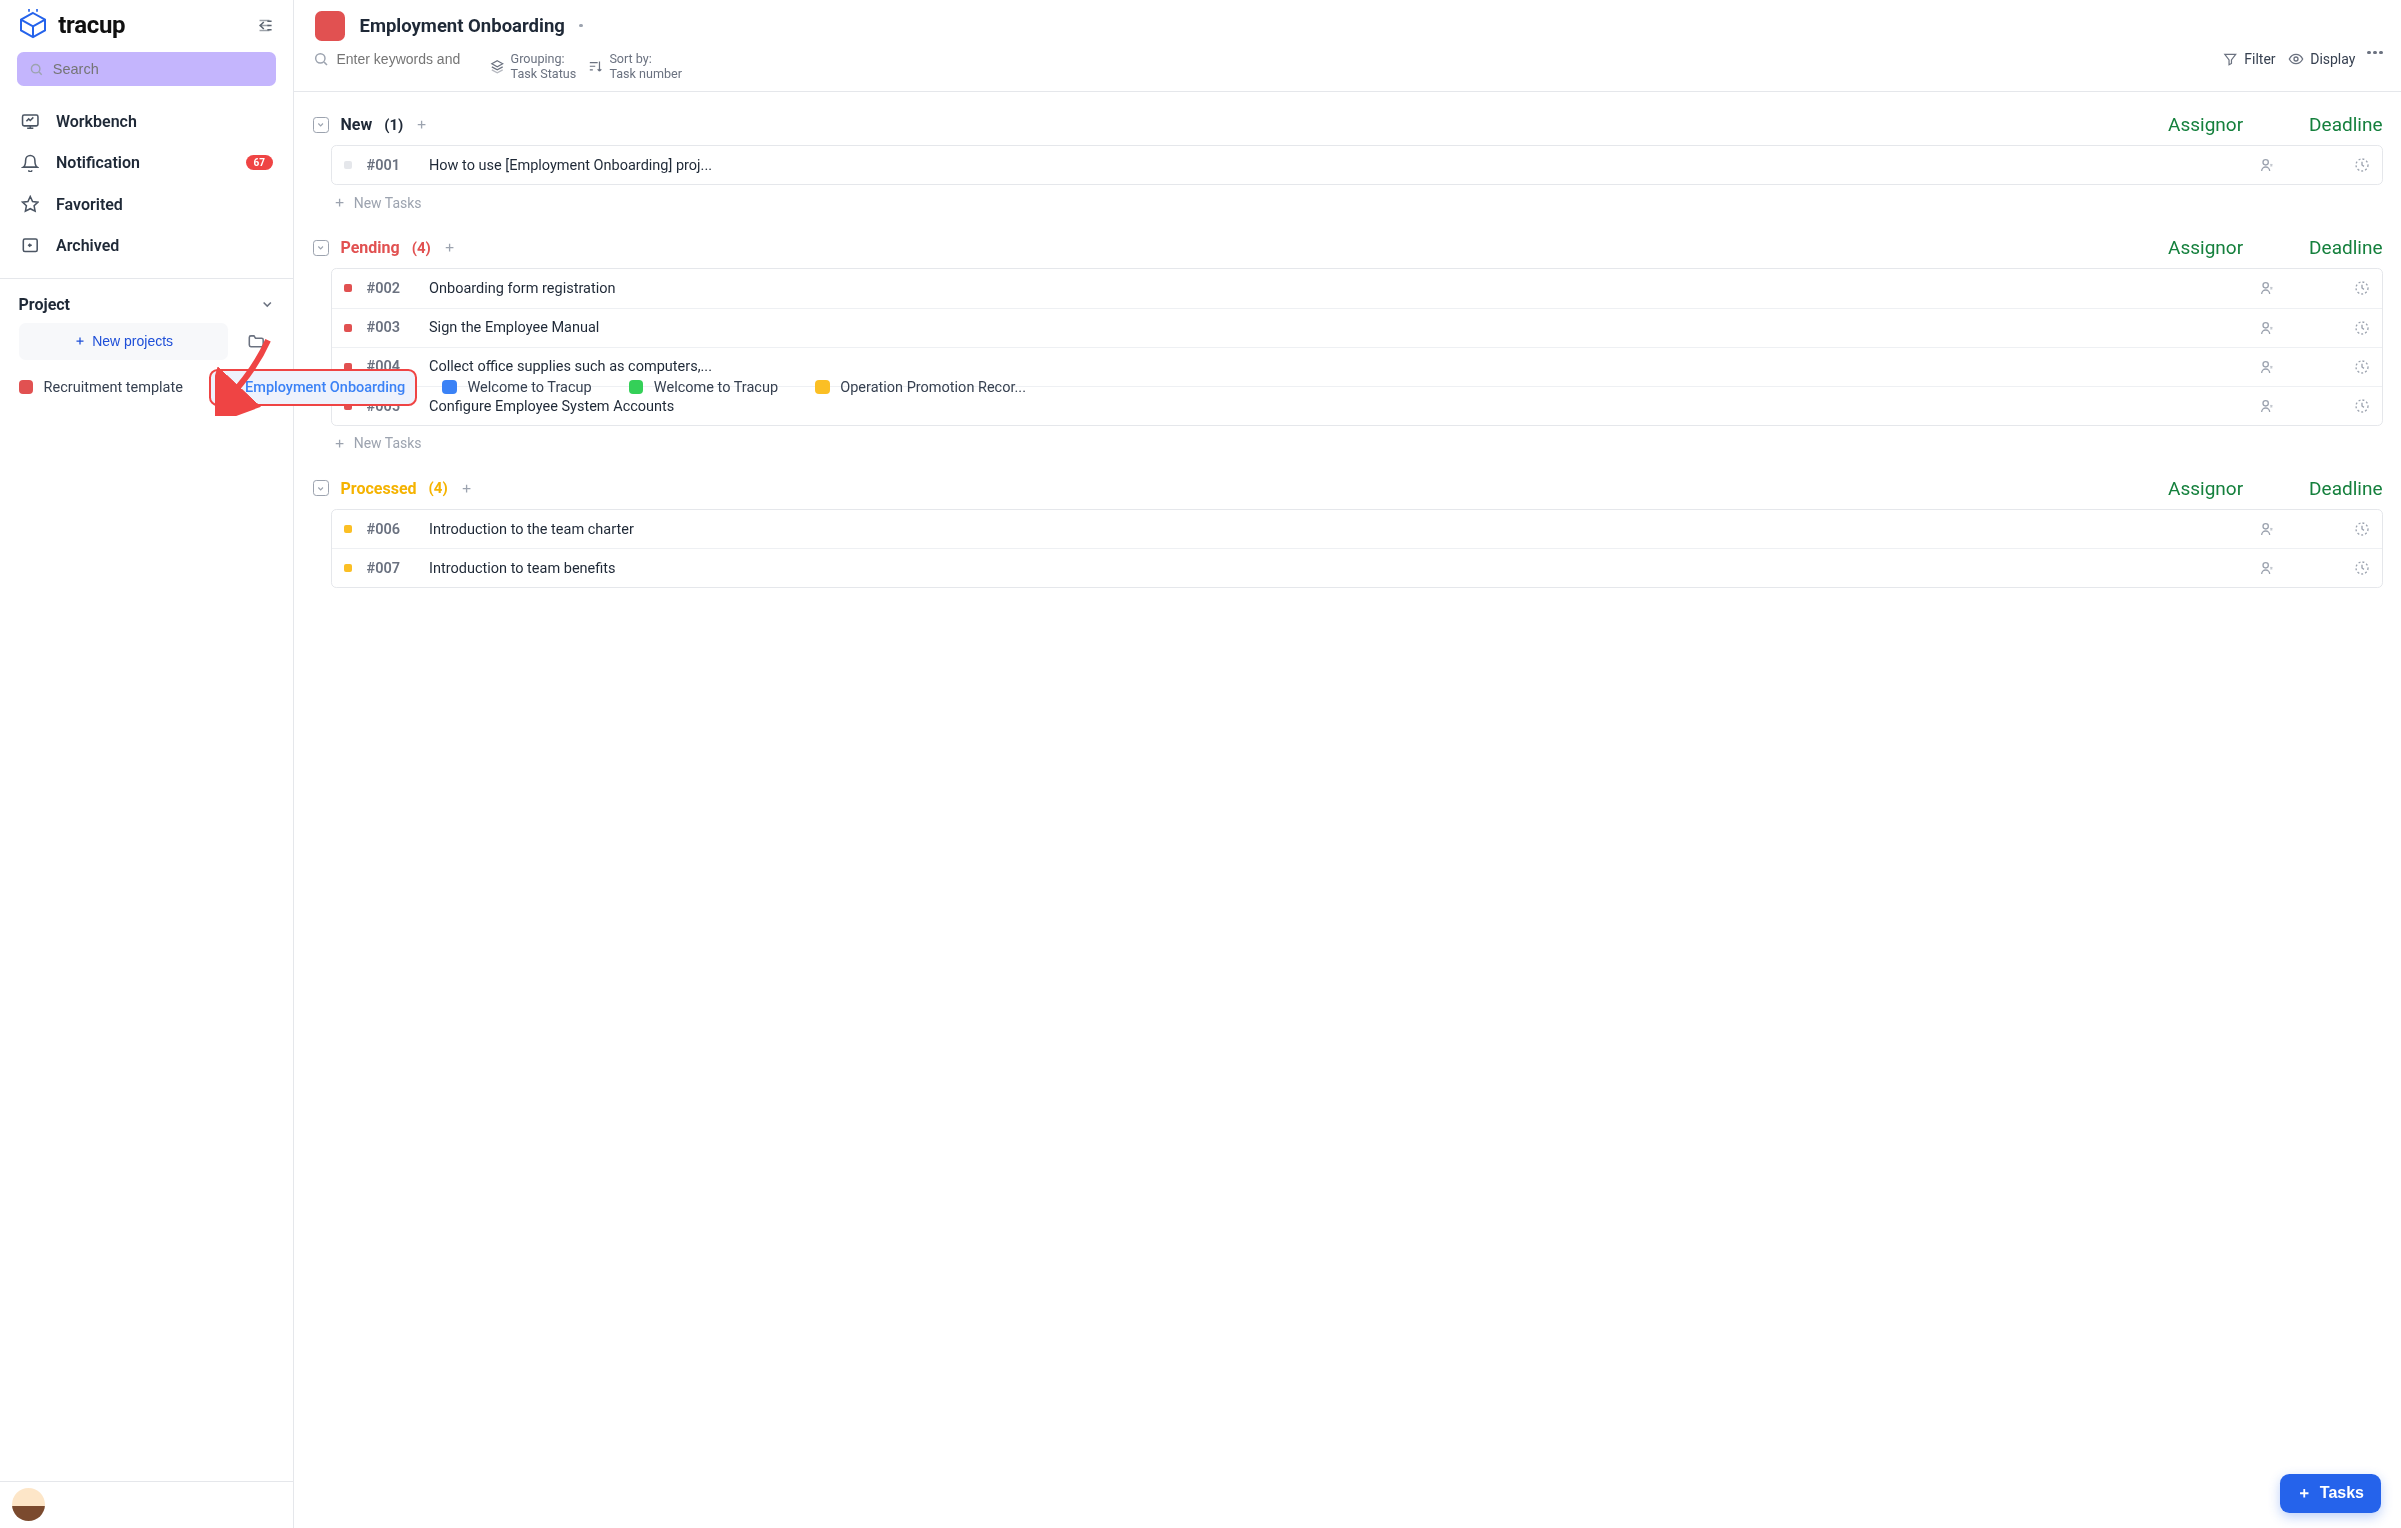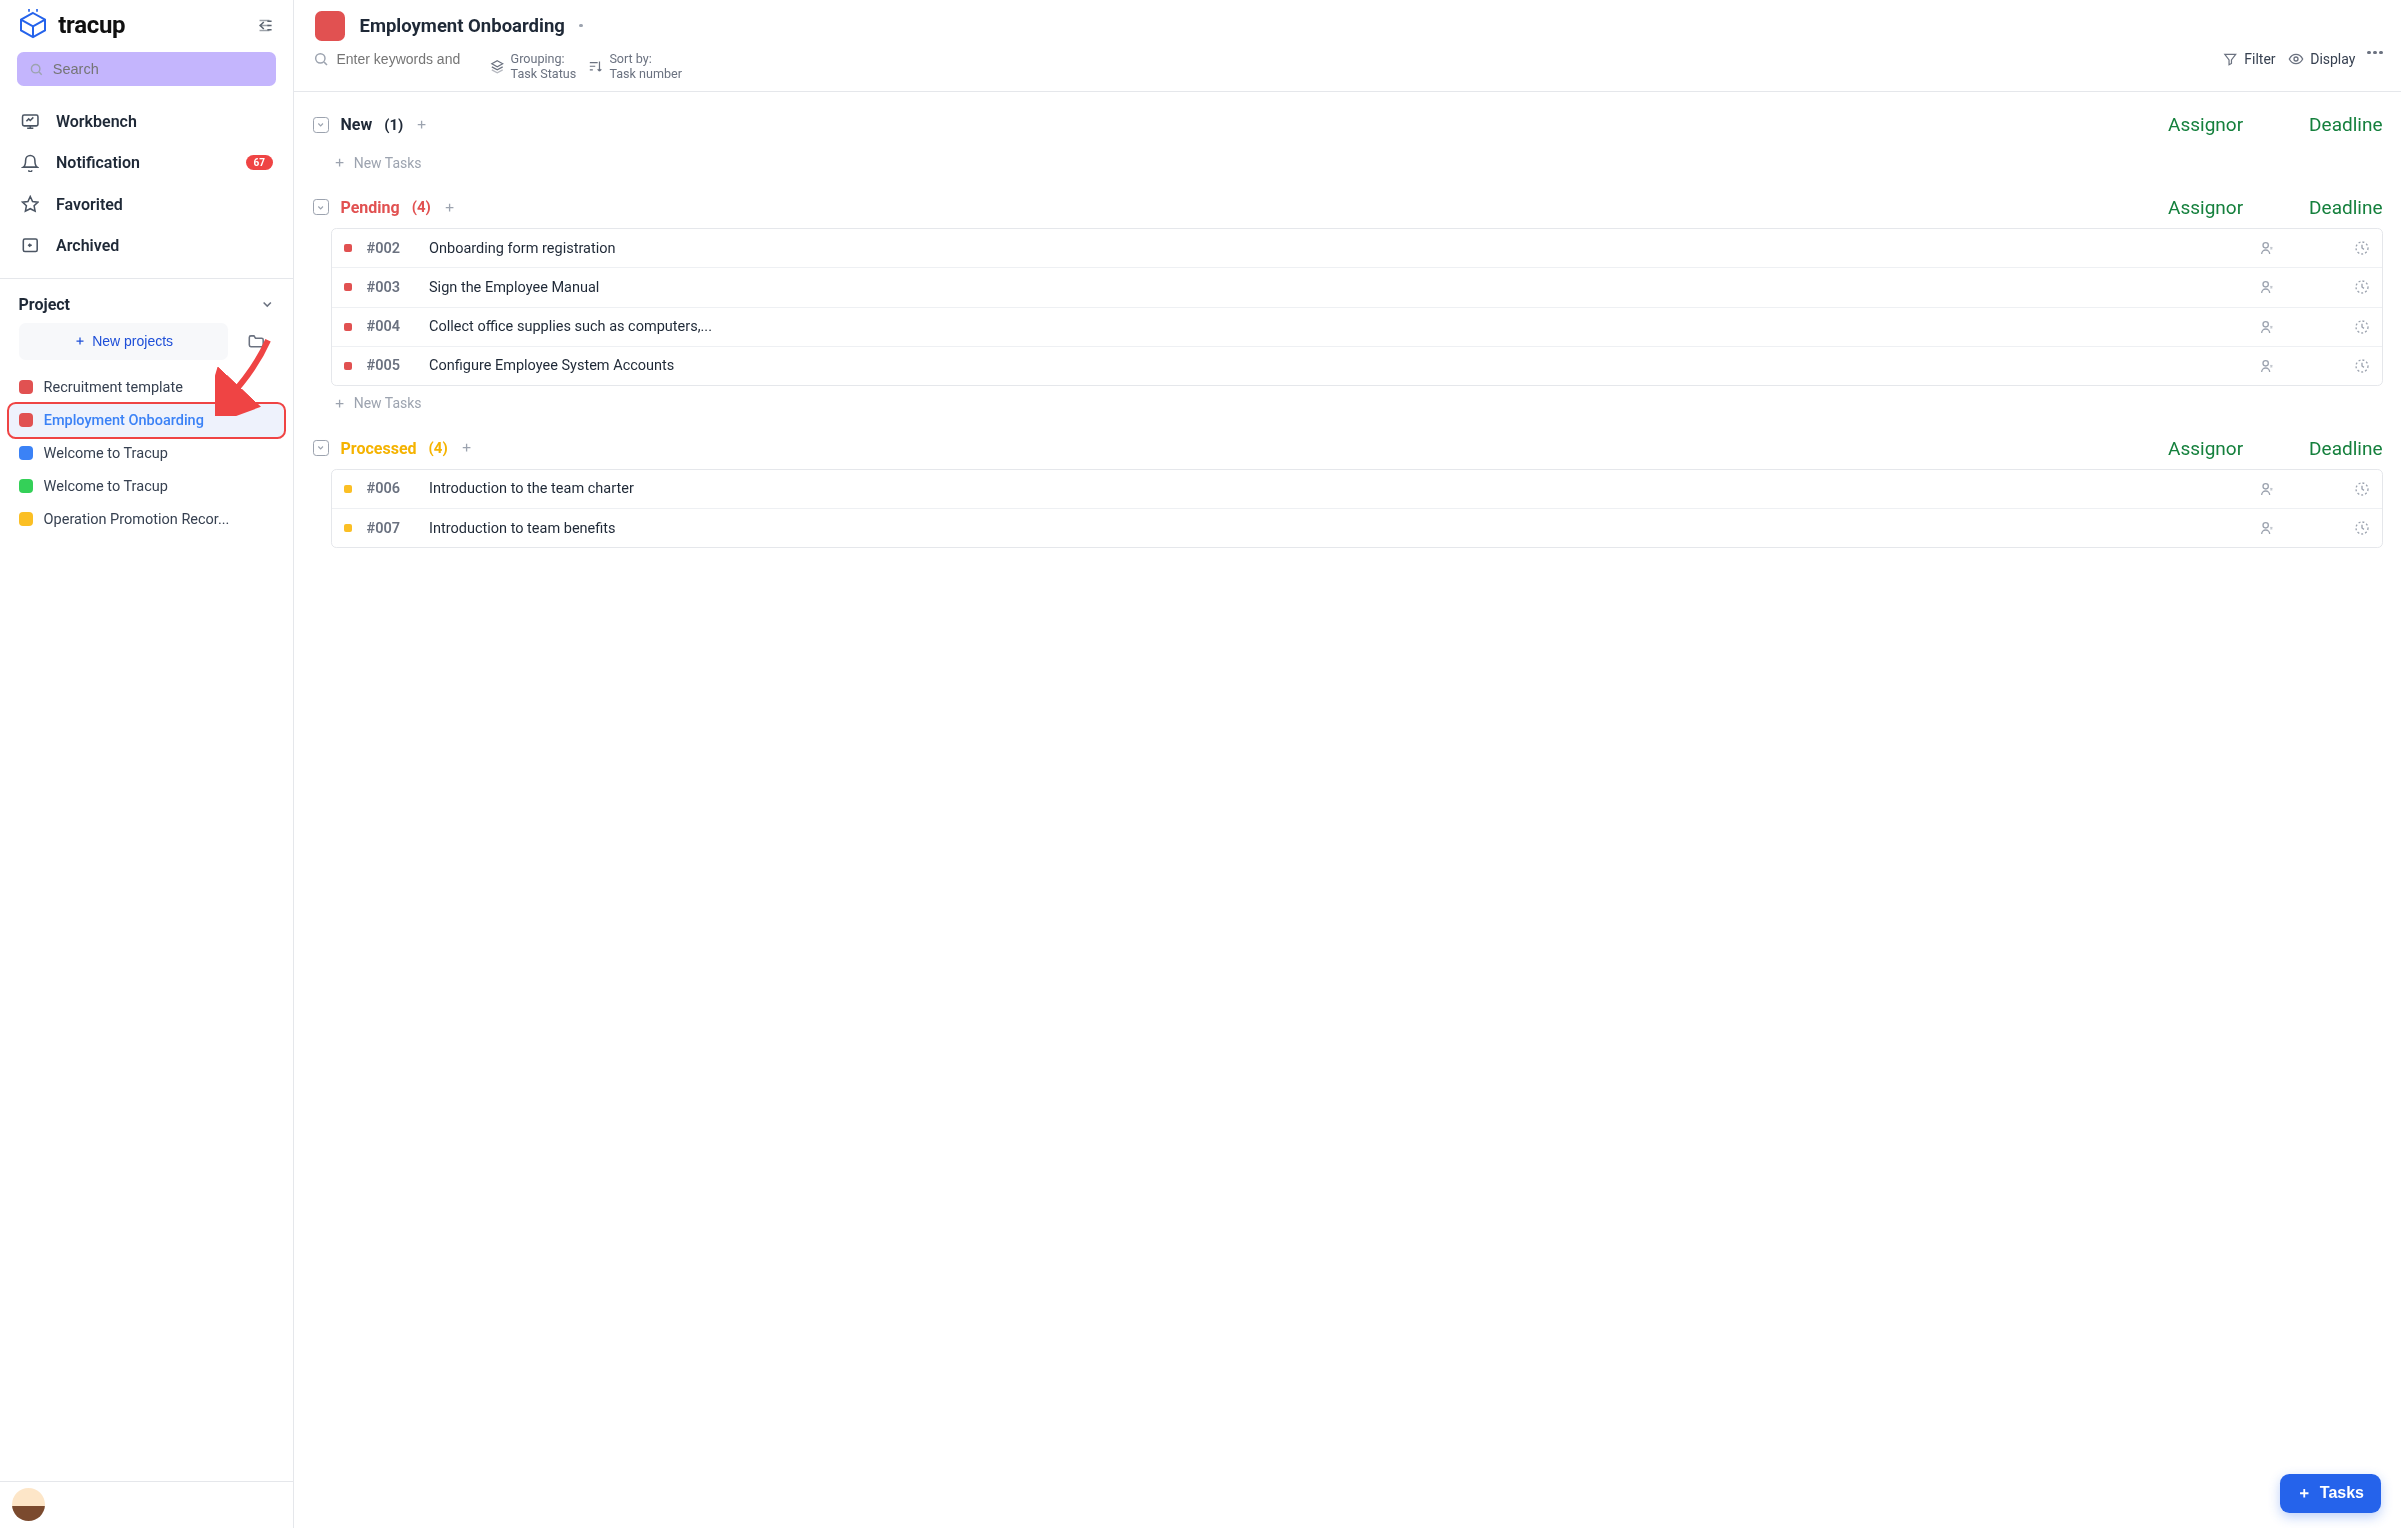--- a/index.html
+++ b/index.html
@@ -27,21 +27,21 @@
   .divider { height: 0.7px; background: #e5e7eb; margin: 4px 0; }
 
   .section-header { display: flex; align-items: center; justify-content: space-between; padding: 12px 18.5px 9.3px 18.5px; }
   .section-title { font-size: 16px; font-weight: 700; color: #1f2937; }
   .chevron { color: #6b7280; }
 
   .new-proj-row { display: flex; gap: 9.3px; align-items: center; padding: 0 18.5px 10.6px 18.5px; }
   .new-proj-btn { flex: 1; display: flex; align-items: center; justify-content: center; gap: 6.6px; background: #f7f8fa; border-radius: 6.6px; padding: 10.6px 0; color: #1d4ed8; font-size: 14px; cursor: pointer; border: none; }
   .folder-btn { width: 37px; height: 36px; display: flex; align-items: center; justify-content: center; border-radius: 6.6px; color: #6b7280; cursor: pointer; }
 
-  .project-list { display: flex; flex-direction: column; }
+  .project-list { display: flex; flex-direction: row; }
   .project-item { display: flex; align-items: center; gap: 10.6px; padding: 8px 18.5px; cursor: pointer; position: relative; }
   .project-item.active { background: #eef2fc; }
   .project-item.highlighted { outline: 2.6px solid #ef4444; border-radius: 6.6px; margin: 0 9.3px; padding: 8px 9.3px; }
   .proj-color { width: 14.5px; height: 14.5px; border-radius: 4px; flex-shrink: 0; }
   .proj-label { font-size: 14.5px; color: #374151; white-space: nowrap; overflow: hidden; text-overflow: ellipsis; }
   .project-item.active .proj-label { color: #3b82f6; font-weight: 500; }
 
   .sidebar-bottom { margin-top: auto; border-top: 0.7px solid #e5e7eb; padding: 6.6px 12px; display: flex; align-items: center; }
   .avatar { width: 33px; height: 33px; border-radius: 50%; background: linear-gradient(180deg,#fde6c8 0 55%,#7b4a2e 55% 100%); }
 
@@ -322,20 +322,42 @@
       <span class="add-task-icon">
               <svg width="13.2" height="13.2" viewBox="0 0 24 24" fill="none" stroke="currentColor" stroke-width="2.4">
                 <path d="M12 5v14M5 12h14"></path>
               </svg>
             </span>
       <div class="col-headers">
         <span class="col-h">Assignor</span>
         <span class="col-h">Deadline</span>
       </div>
     </div>
+          <div class="task-list">
+            <div class="task-row">
+      <span class="task-status-dot" style="background:#e5e7eb"></span>
+      <span class="task-id">#001</span>
+      <span class="task-title">How to use [Employment Onboarding] proj...</span>
+      <div class="task-icons">
+        <span>
+                  <svg width="16" height="16" viewBox="0 0 24 24" fill="none" stroke="currentColor" stroke-width="2">
+                    <circle cx="10" cy="8" r="4"></circle>
+                    <path d="M4 21c0-3.3 2.7-6 6-6s6 2.7 6 6"></path>
+                    <path d="M17 11l3 3m0-3l-3 3" opacity="0.6"></path>
+                  </svg>
+                </span>
+        <span>
+                  <svg width="16" height="16" viewBox="0 0 24 24" fill="none" stroke="currentColor" stroke-width="2">
+                    <circle cx="12" cy="12" r="9" stroke-dasharray="3 3"></circle>
+                    <path d="M12 7v5l3 2"></path>
+                  </svg>
+                </span>
+      </div>
+            </div>
+          </div>
           <div class="new-tasks-link">
             <span>
               <svg width="13.2" height="13.2" viewBox="0 0 24 24" fill="none" stroke="currentColor" stroke-width="2.4">
                 <path d="M12 5v14M5 12h14"></path>
               </svg>
             </span>
             <span>New Tasks</span>
           </div>
         </div>
         <div class="group">

